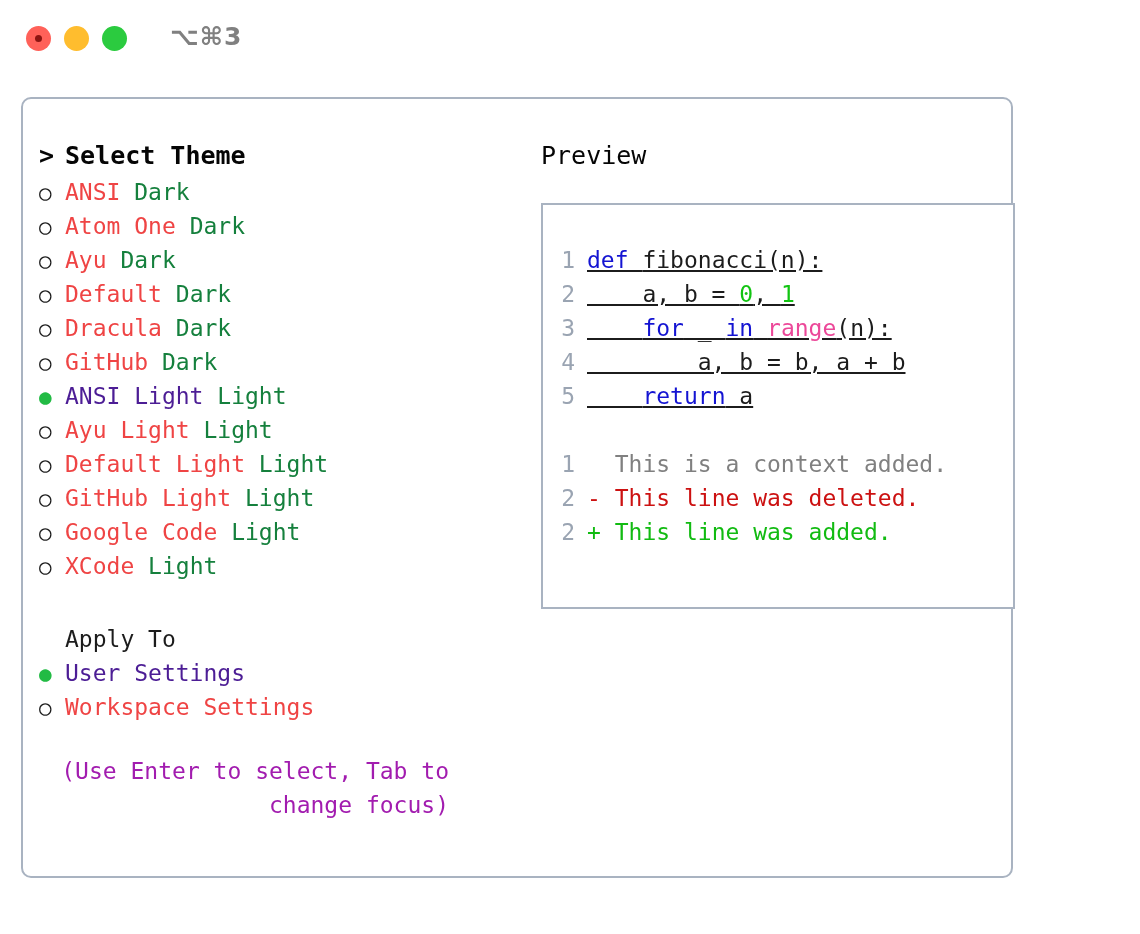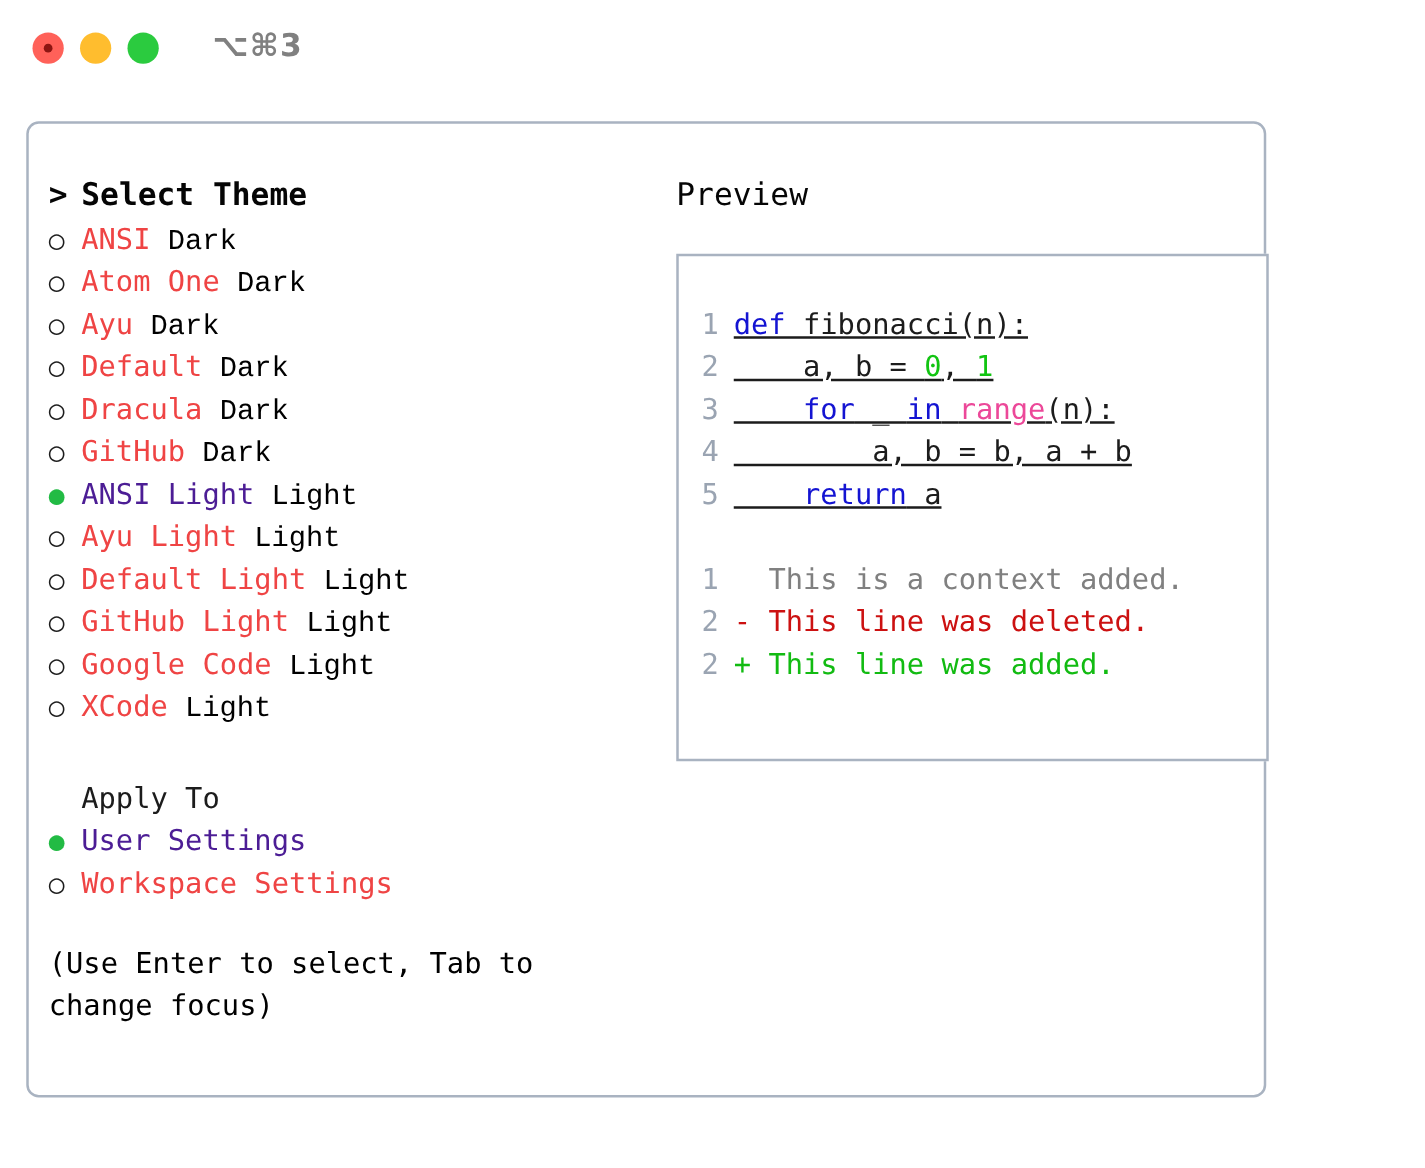--- a/index.html
+++ b/index.html
@@ -125,40 +125,41 @@
     color: #050505;
     white-space: pre;
     height: 36px;
     display: flex;
     align-items: baseline;
   }
   .section-header .bullet { font-weight: bold; font-size: 25px; }
 
   .label-main { color: #ef4444; }
   .label-main.selected { color: #4c1d95; }
-  .label-kind { color: #000000; font-family: Liberation Mono, monospace; }
+  .label-kind { color: #15803d; }
 
   #apply-to-header {
     margin-top: 39px;
     padding-left: 26px;
     font-size: 23px;
     line-height: 34px;
     height: 34px;
     color: #1c1c1c;
     white-space: pre;
     font-weight: normal;
   }
 
   #hint-text {
     margin-top: 30px;
     font-size: 23px;
     line-height: 34px;
-    color: #000000;
+    color: #a21caf;
     width: 410px;
     white-space: pre-wrap;
+    text-align: right;
   }
 
   
   #preview-title {
     font-size: 25px;
     line-height: 34px;
     color: #050505;
     font-weight: normal;
     height: 36px;
   }

